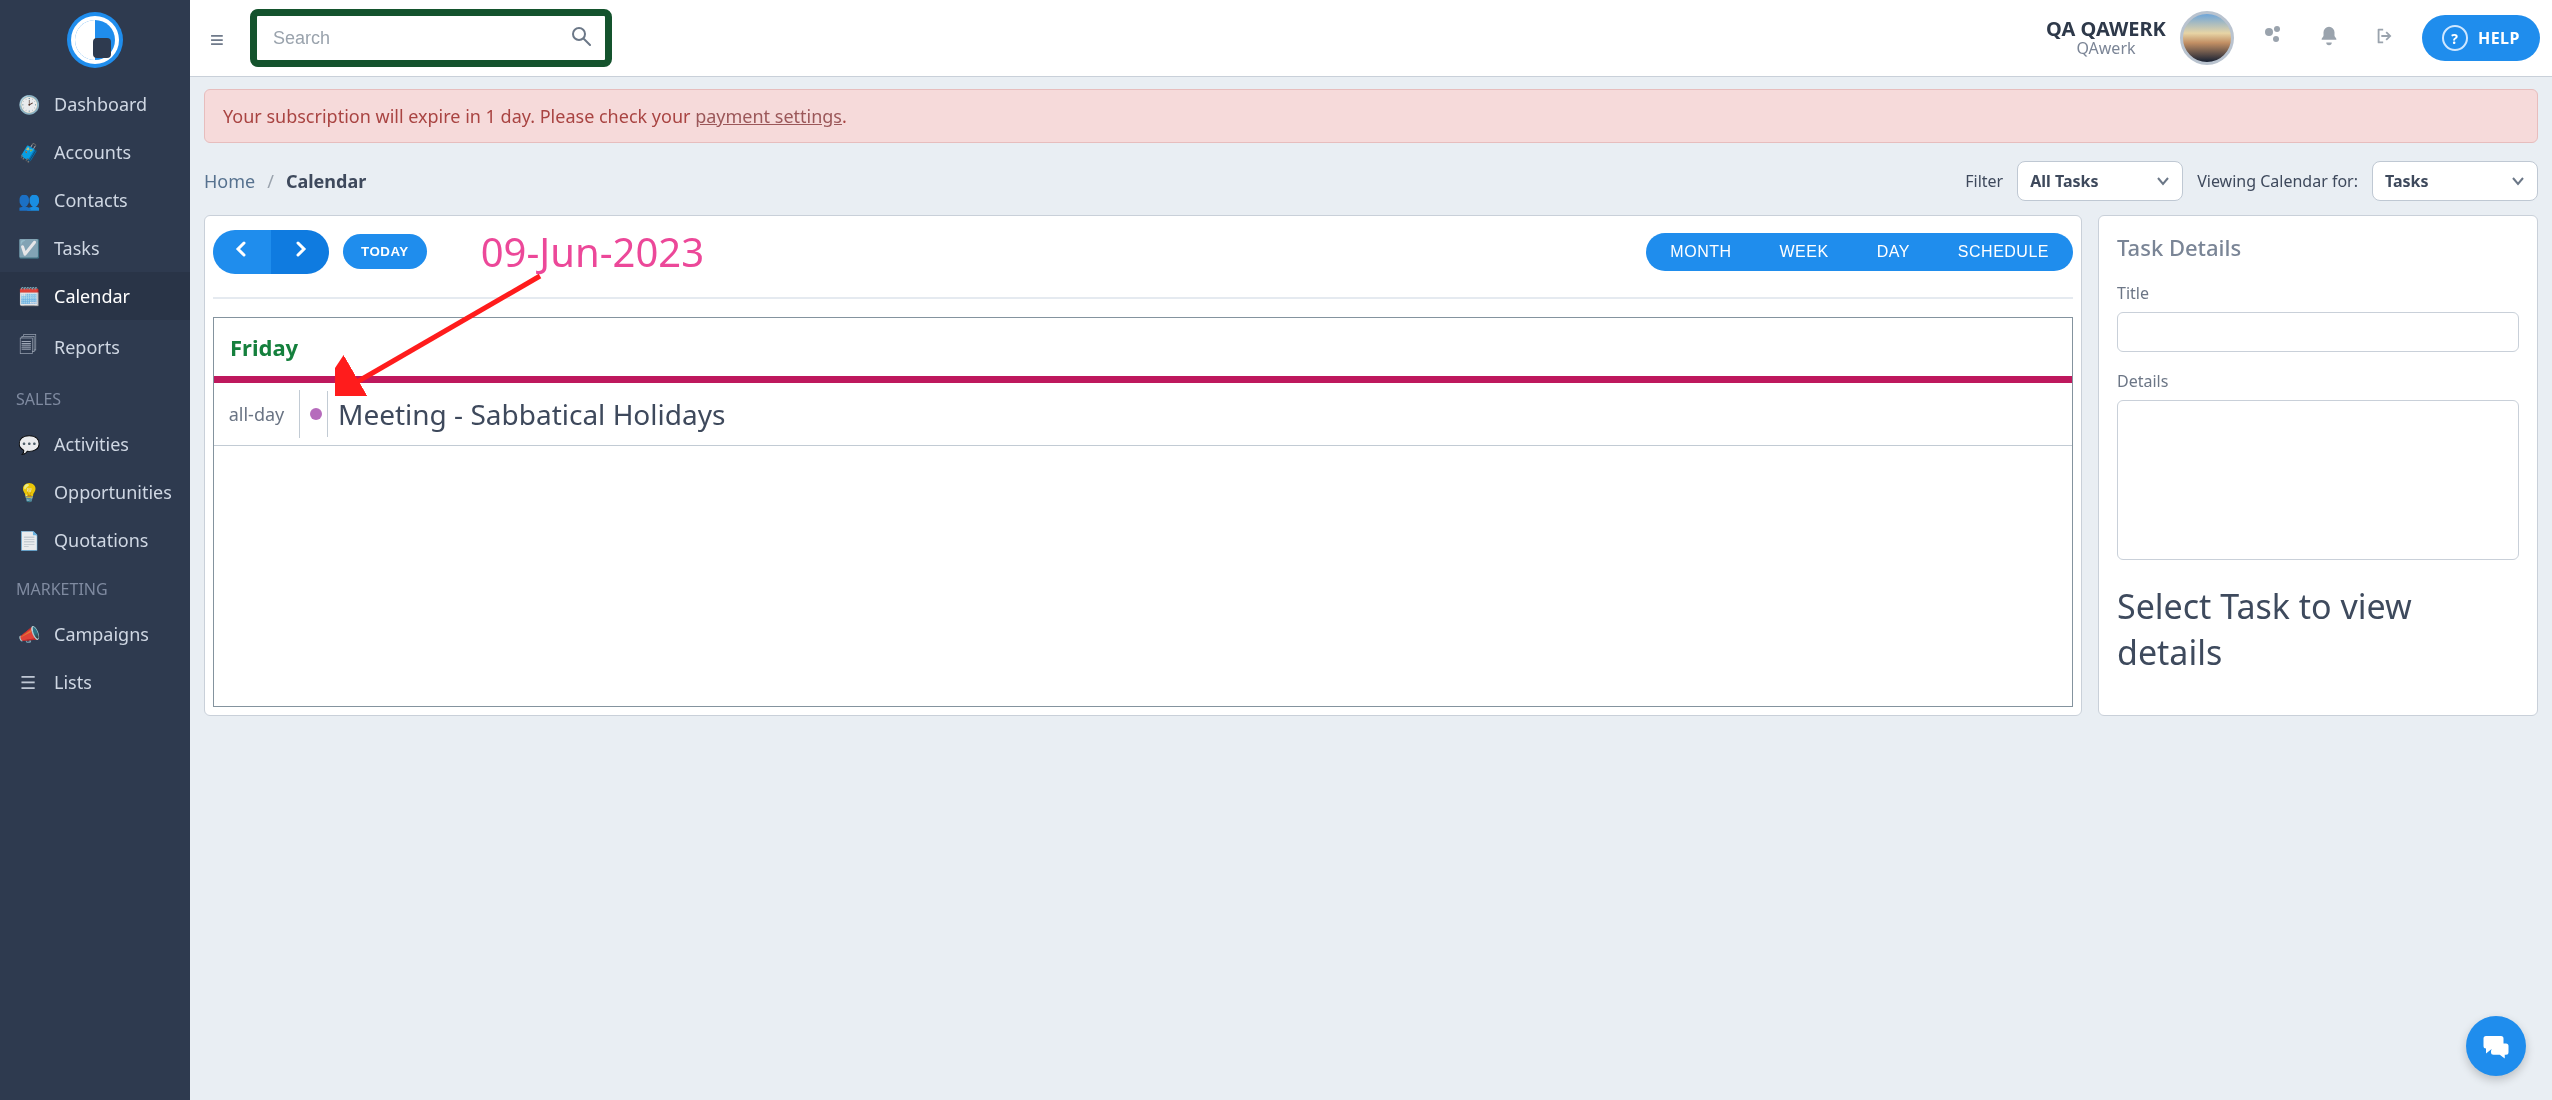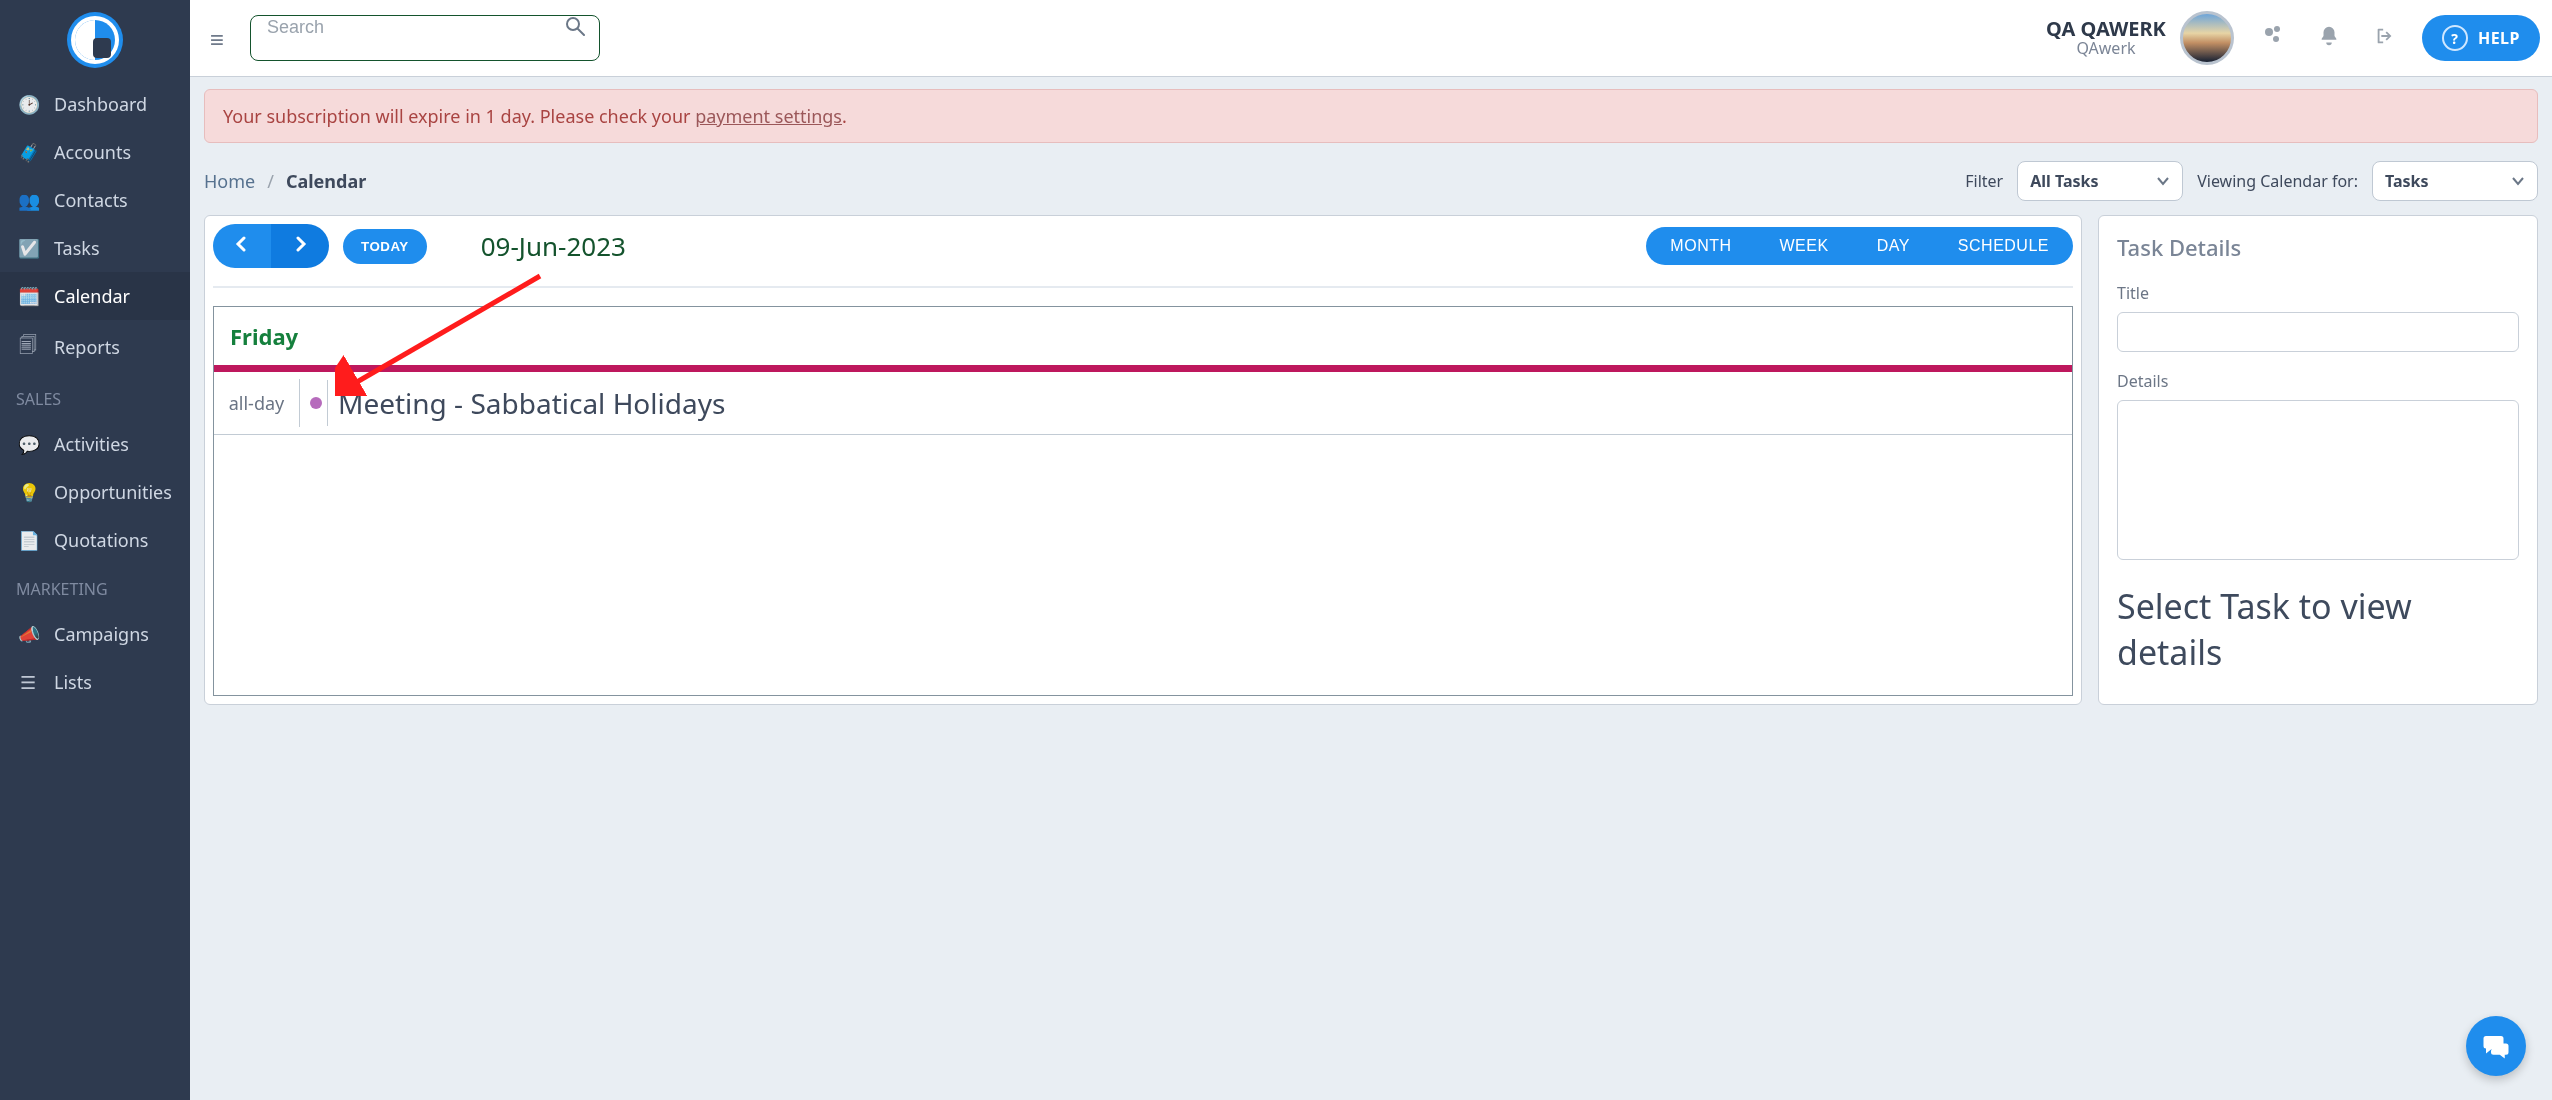--- a/index.html
+++ b/index.html
@@ -27,21 +27,21 @@
   .logo-wrap{height:80px;display:flex;align-items:center;justify-content:center}
   .nav{list-style:none;margin:0;padding:0}
   .nav li{display:flex;align-items:center;gap:16px;padding:12px 18px;color:#cfd7e3;font-size:18px;cursor:pointer}
   .nav li.active{background:var(--navy-2);color:#fff}
   .nav li.section{cursor:default;color:#7f8aa0;font-size:16px;padding:14px 16px 10px}
   .nav li .ic{width:20px;text-align:center;opacity:.9}
   
   .main{flex:1;display:flex;flex-direction:column;}
   .topbar{height:76px;background:#fff;border-bottom:1px solid var(--border);display:flex;align-items:center;gap:18px;padding:0 12px}
   .topbar .ham{color:var(--muted);font-size:24px;padding:6px 8px;cursor:pointer}
-  .search{display:flex;align-items:flex-start;border:1px solid #14532d;border-radius:8px;background:#fff;height:44px;width:320px;padding:0 14px;color:#8a93a0}
+  .search{display:flex;align-items:center;border:7px solid #14532d;border-radius:8px;background:#fff;height:44px;width:320px;padding:0 14px;color:#8a93a0}
   .search input{flex:1;border:none;outline:none;font-size:18px;color:#3e495c}
   .search input::placeholder{color:#9aa3ad}
   .topbar .spacer{flex:1}
   .user{display:flex;align-items:center;gap:14px}
   .user .meta{text-align:center;line-height:1.1}
   .user .name{font-weight:700;color:#2e394a;font-size:20px}
   .user .org{color:#7b8596;font-size:16px}
   .avatar{width:48px;height:48px;border-radius:999px;border:3px solid #b9c3cf;background:linear-gradient(180deg,#6ea5d9 0%,#e7d4a5 40%, #c28f64 60%, #162033 100%)}
   .icon-btn{color:#9aa3ad;font-size:22px;padding:6px 8px;cursor:pointer}
   .help{display:flex;align-items:center;gap:10px;background:#1f8ded;color:#fff;border-radius:999px;padding:10px 20px;font-weight:700;letter-spacing:.5px}
@@ -59,21 +59,21 @@
   .select .caret{margin-left:10px}
   .panels{display:grid;grid-template-columns:1fr 440px;gap:16px;margin-top:14px}
   .panel{background:#fff;border:1px solid var(--border);border-radius:6px}
   .cal-panel{padding:8px}
   .controls{display:flex;align-items:center;gap:14px}
   .navpill{display:flex;border-radius:999px;overflow:hidden}
   .navpill button{border:none;color:#fff;font-size:18px;width:58px;height:44px;cursor:pointer}
   .navpill .prev{background:#1f8ded}
   .navpill .next{background:#0f7be0}
   .today{background:#1f8ded;color:#fff;border:none;border-radius:999px;padding:10px 18px;font-weight:700;letter-spacing:.5px;cursor:pointer}
-  .date-label{font-size:26px;color:#14532d;margin-left:40px}
+  .date-label{font-size:40px;color:#ec4899;margin-left:40px}
   .views{margin-left:auto;display:flex;background:#1f8ded;border-radius:999px;overflow:hidden}
   .views button{background:transparent;border:none;color:#fff;padding:10px 24px;font-size:16px;letter-spacing:.5px;cursor:pointer}
   hr.sep{border:none;border-top:2px solid #e5eaf0;margin:18px 0}
   .cal{border:1px solid #84939e}
   .cal .head{padding:14px 16px;border-bottom:7px solid #be185d;font-size:22px;color:#15803d;font-weight:700}
   .cal .row1{display:grid;grid-template-columns:86px 28px 1fr;align-items:center;border-bottom:1px solid #c2cbd4}
   .cal .cell{padding:12px 10px}
   .cal .allday{color:#6a7484;font-size:18px;border-right:1px solid #c2cbd4;text-align:center}
   .cal .dotcell{border-right:1px solid #c2cbd4;text-align:center}
   .cal .dot{display:inline-block;width:12px;height:12px;border-radius:999px;background:#b66bbc}

